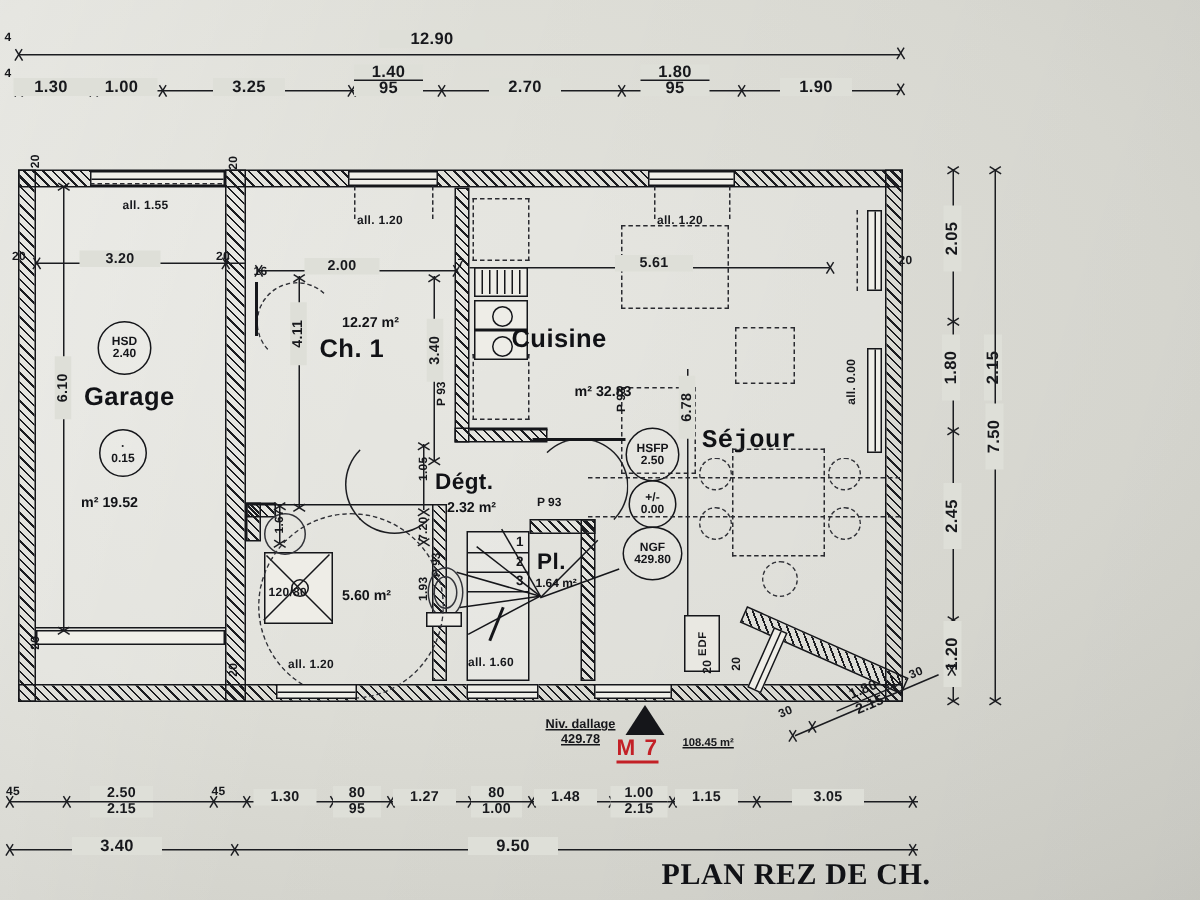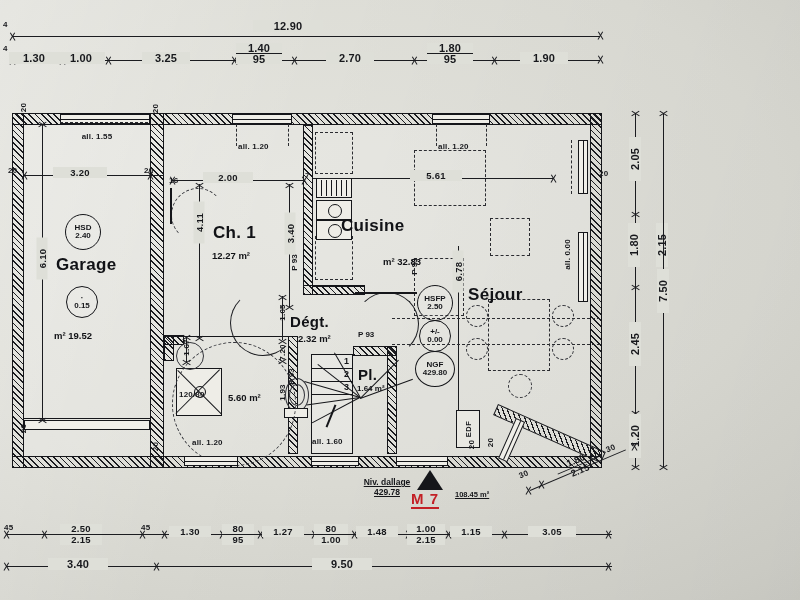--- a/index.html
+++ b/index.html
@@ -245,21 +245,21 @@
   <div class="ln v" style="left:199px;top:184px;height:154px;"></div>
   <div class="tick vt" style="left:195px;top:181px;"></div>
   <div class="tick vt" style="left:195px;top:334px;"></div>
   <div class="dim sm vert" style="left:178px;top:217px;width:42px;background:#dedfd8;">4.11</div>
 
   <div class="ln v" style="left:289px;top:184px;height:124px;"></div>
   <div class="tick vt" style="left:285px;top:181px;"></div>
   <div class="tick vt" style="left:285px;top:303px;"></div>
   <div class="dim sm vert" style="left:269px;top:228px;width:42px;background:#dedfd8;">3.40</div>
 
-  <div class="rlabel rarea" style="left:212px;top:210px;margin-top:40px;">12.27 m²</div>
+  <div class="rlabel rarea" style="left:228px;top:210px;">12.27 m²</div>
   <div class="rlabel rname" style="left:213px;top:223px;">Ch. 1</div>
 
   <div class="arc-d" style="left:171px;top:188px;width:52px;height:52px;transform:rotate(90deg);"></div>
   <div class="leaf" style="left:170px;top:188px;width:2px;height:36px;"></div>
 
   <div class="wall" style="left:303px;top:285px;width:62px;height:10px;"></div>
   <div class="thin" style="left:313px;top:286px;width:52px;height:1.3px;"></div>
 
   <div class="win" style="left:432px;top:114px;width:58px;height:10px;"></div>
   <div class="dashlinev" style="left:436px;top:124px;height:22px;"></div>
@@ -297,21 +297,21 @@
     <span>2.50</span>
   </div>
   <div class="bub" style="left:419px;top:320px;width:30px;height:30px;">
     <span>+/-</span>
     <span>0.00</span>
   </div>
   <div class="bub" style="left:415px;top:351px;width:38px;height:34px;">
     <span>NGF</span>
     <span>429.80</span>
   </div>
-  <div class="rlabel rname" style="left:468px;top:285px;">Séjour</div>
+  <div class="rlabel rname" style="left:468px;top:285px;font-family:Liberation Mono, monospace;">Séjour</div>
 
   <div class="ln v" style="left:458px;top:246px;height:196px;"></div>
   <div class="dim sm vert" style="left:437px;top:266px;width:42px;background:#dedfd8;">6.78</div>
 
   <div class="dash" style="left:488px;top:299px;width:62px;height:72px;"></div>
   <div class="circ" style="left:466px;top:305px;width:20px;height:20px;"></div>
   <div class="circ" style="left:466px;top:338px;width:20px;height:20px;"></div>
   <div class="circ" style="left:552px;top:305px;width:20px;height:20px;"></div>
   <div class="circ" style="left:552px;top:338px;width:20px;height:20px;"></div>
   <div class="circ" style="left:508px;top:374px;width:22px;height:22px;"></div>
@@ -463,14 +463,15 @@
   <div class="dim sm" style="left:450px;top:526px;width:42px;background:#dedfd8;">1.15</div>
   <div class="dim sm" style="left:528px;top:526px;width:48px;background:#dedfd8;">3.05</div>
 
   <div class="ln h" style="left:6px;top:566px;width:606px;"></div>
   <div class="tick" style="left:2px;top:562px;"></div>
   <div class="tick" style="left:152px;top:562px;"></div>
   <div class="tick" style="left:604px;top:562px;"></div>
   <div class="dim" style="left:48px;top:558px;width:60px;background:#dedfd8;">3.40</div>
   <div class="dim" style="left:312px;top:558px;width:60px;background:#dedfd8;">9.50</div>
 
+  <div class="title" style="left:441px;top:572px;">PLAN REZ DE CH.</div>
 
 </div>
 
 </body></html>

